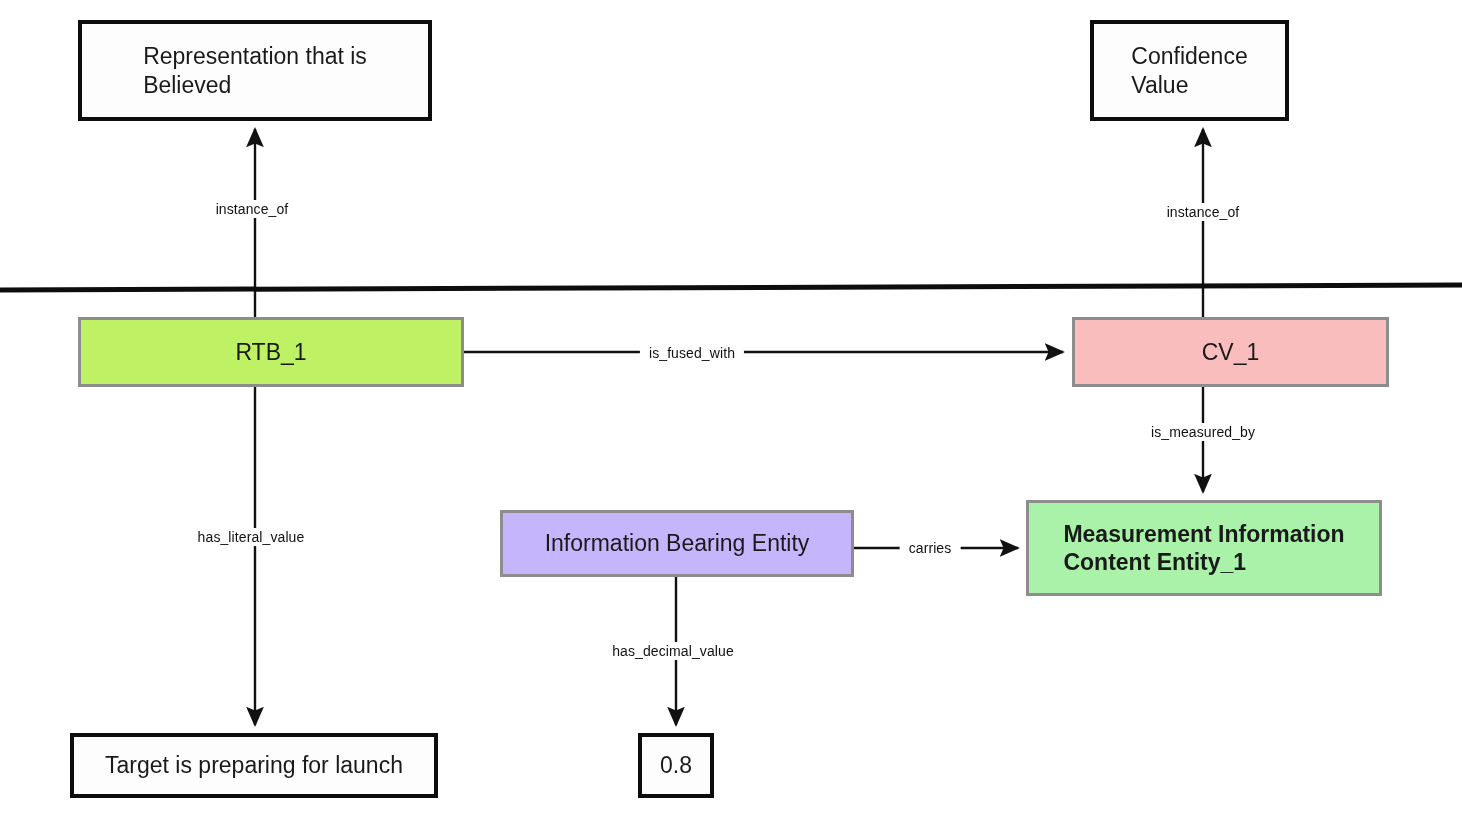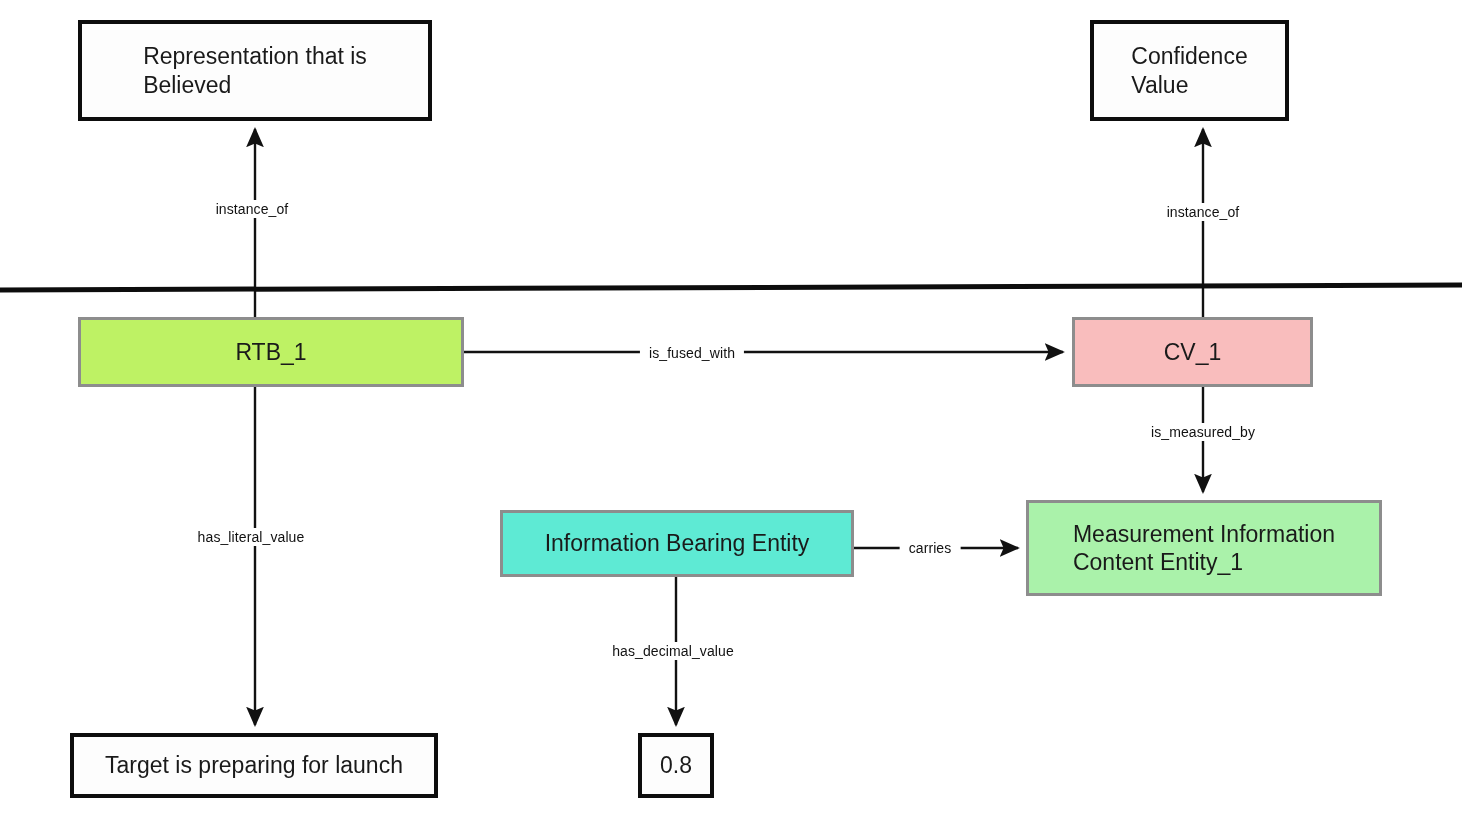--- a/index.html
+++ b/index.html
@@ -99,27 +99,27 @@
         <span class="node-label">Representation that is
 Believed</span>
       </div>
       <div class="node node-class" style="left: 1090px; top: 20px; width: 199px; height: 101px; background: rgb(253, 253, 253);">
         <span class="node-label">Confidence
 Value</span>
       </div>
       <div class="node node-instance" style="left: 78px; top: 317px; width: 386px; height: 70px; background: #bef264;">
         <span class="node-label">RTB_1</span>
       </div>
-      <div class="node node-instance" style="left: 1072px; top: 317px; width: 241px; height: 70px; background: rgb(249, 189, 189);">
+      <div class="node node-instance" style="left: 1072px; top: 317px; width: 317px; height: 70px; background: rgb(249, 189, 189);">
         <span class="node-label">CV_1</span>
       </div>
-      <div class="node node-instance" style="left: 500px; top: 510px; width: 354px; height: 67px; background: #5eead4;">
+      <div class="node node-instance" style="left: 500px; top: 510px; width: 354px; height: 67px; background: #c4b5fd;">
         <span class="node-label">Information Bearing Entity</span>
       </div>
-      <div class="node node-instance" style="left: 1026px; top: 500px; width: 356px; height: 96px; background: rgb(170, 242, 170);">
+      <div class="node node-instance" style="left: 1026px; top: 500px; width: 356px; height: 96px; background: rgb(170, 242, 170); font-weight: bold;">
         <span class="node-label">Measurement Information
 Content Entity_1</span>
       </div>
       <div class="node node-literal" style="left: 70px; top: 733px; width: 368px; height: 65px; background: rgb(253, 253, 253);">
         <span class="node-label">Target is preparing for launch</span>
       </div>
       <div class="node node-literal" style="left: 638px; top: 733px; width: 76px; height: 65px; background: rgb(253, 253, 253);">
         <span class="node-label">0.8</span>
       </div>
     </div>

